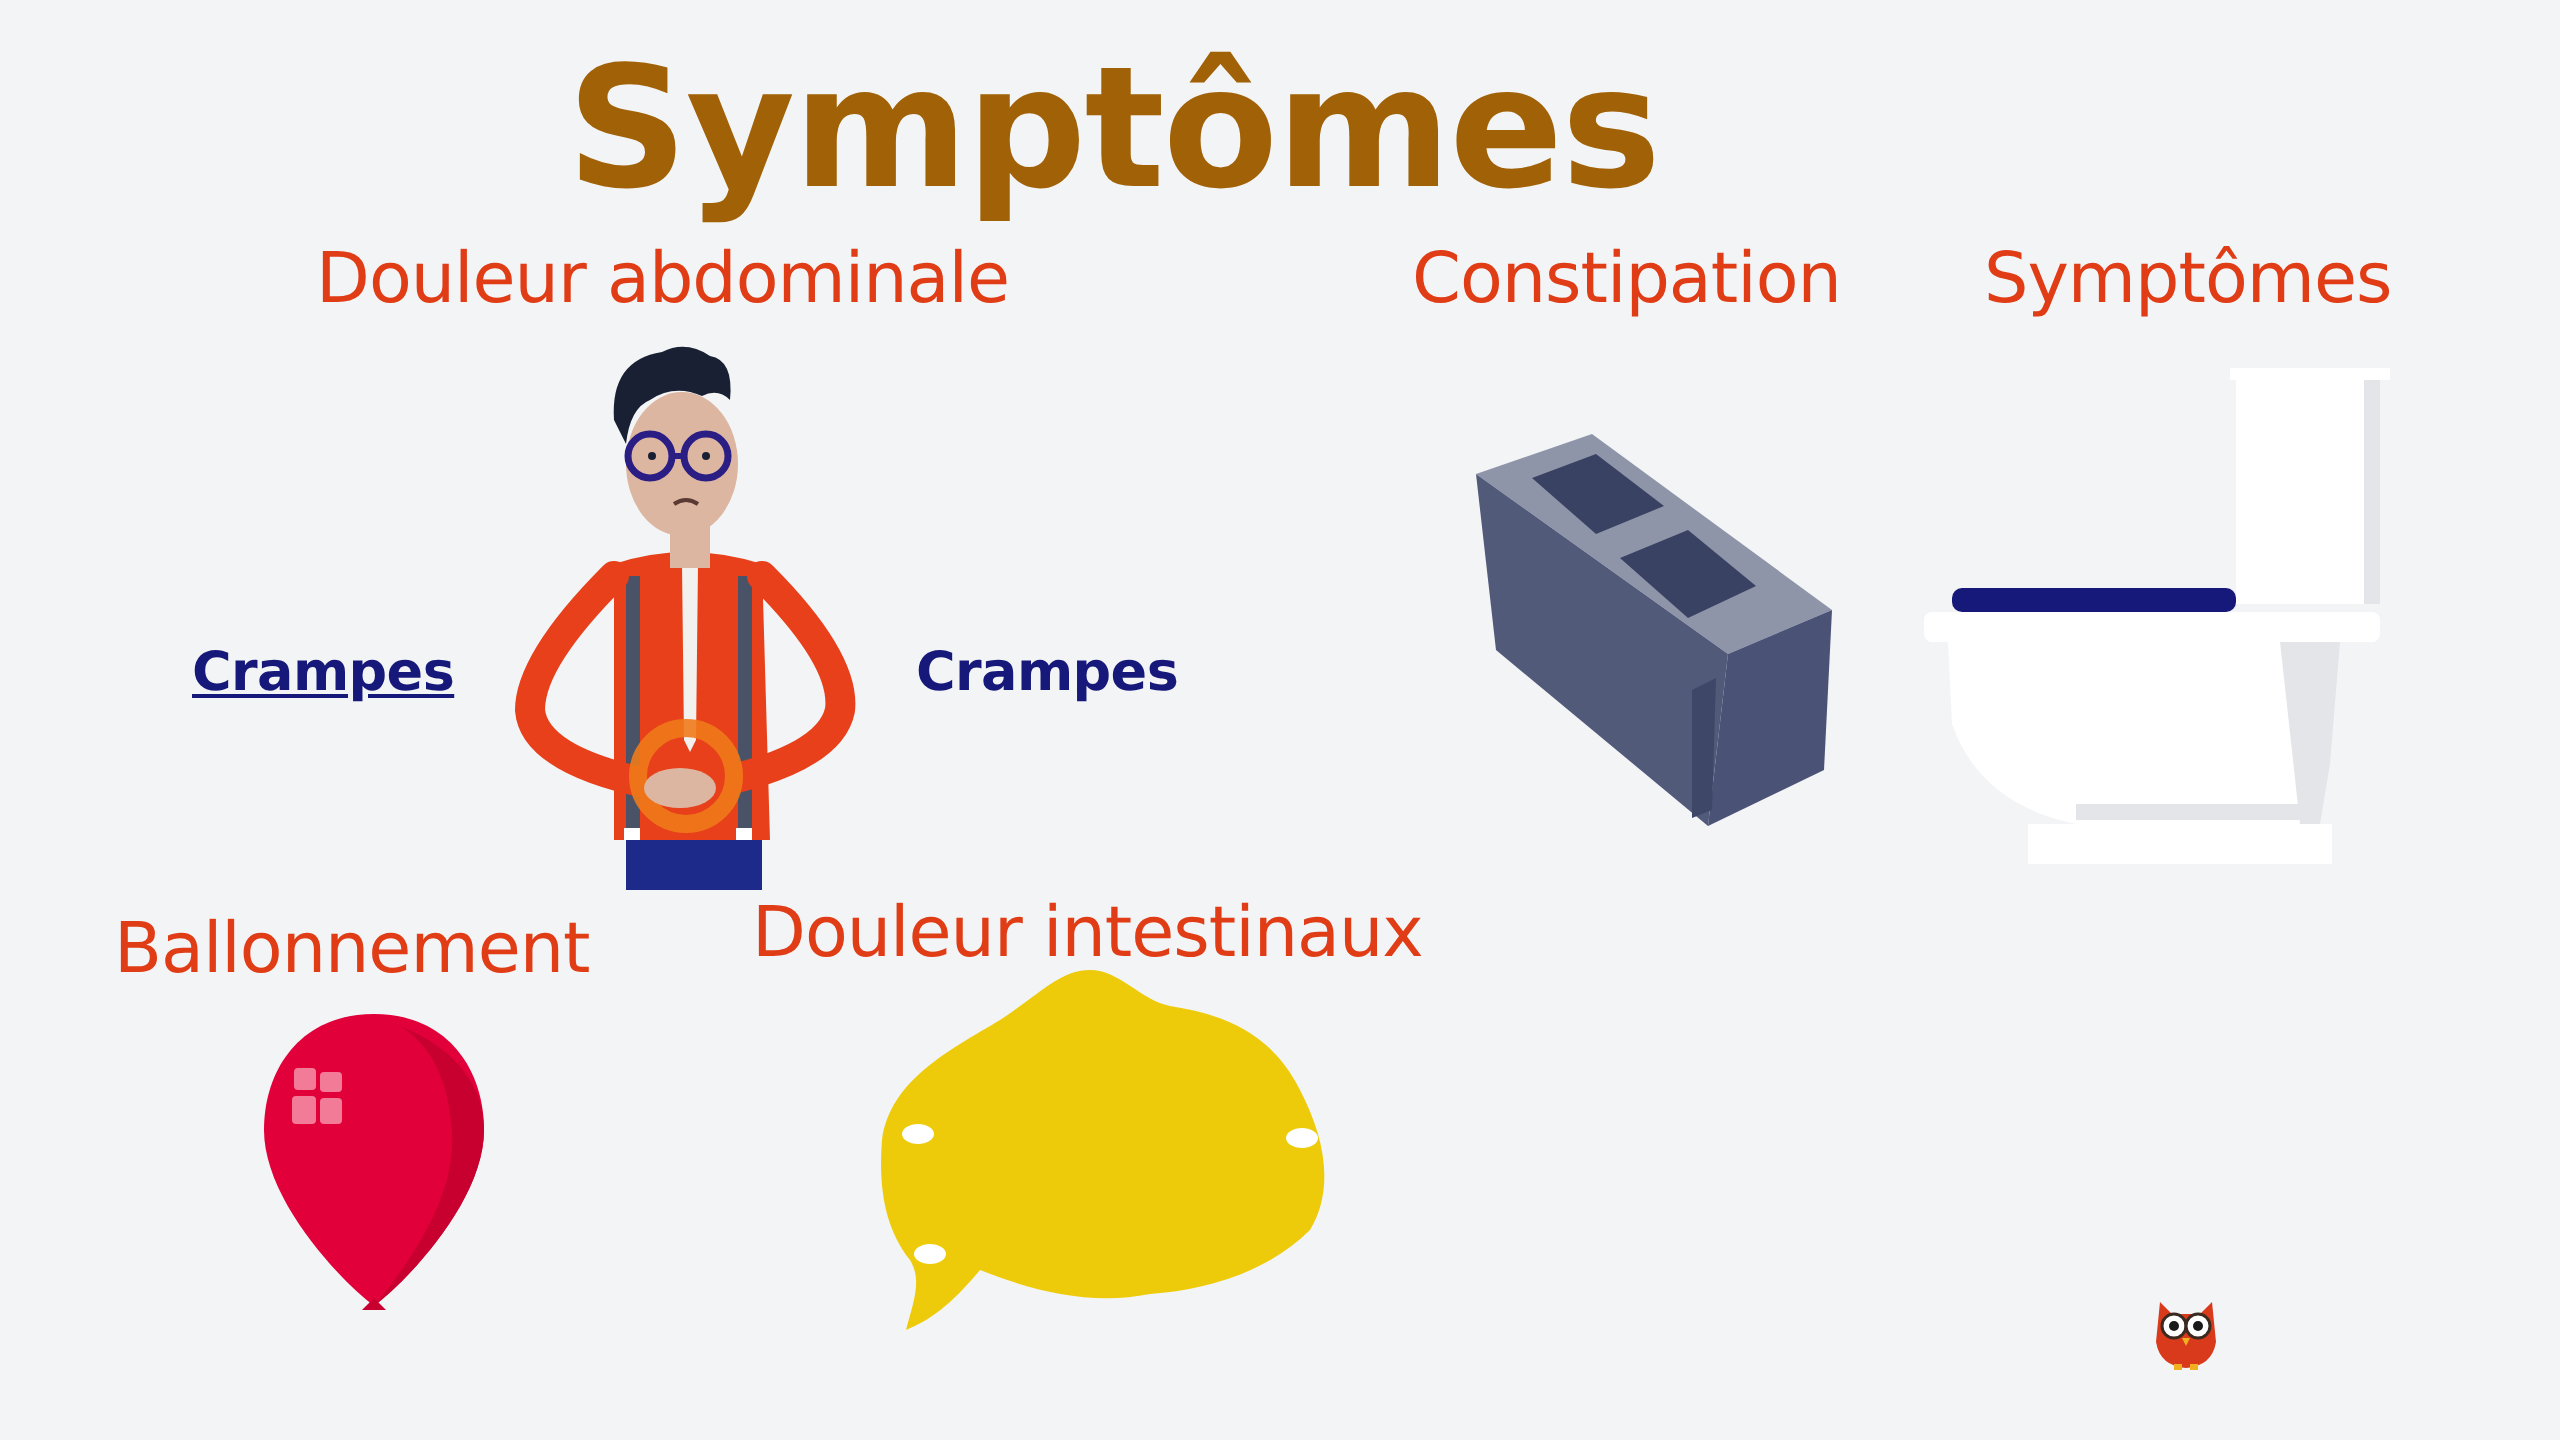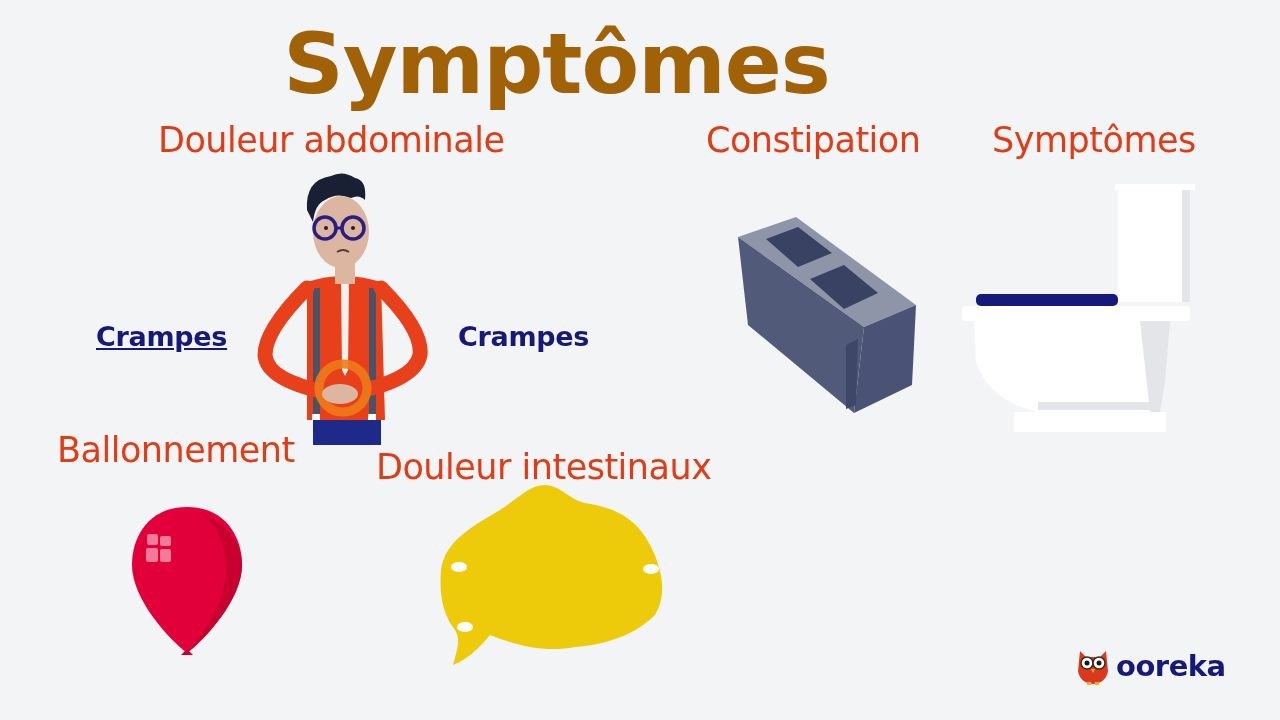--- a/index.html
+++ b/index.html
@@ -30,21 +30,21 @@
   }
 </style>
 </head>
 <body>
 
 <div class="abs title">Symptômes</div>
 
 <div class="abs label-red" style="left:158px; top:118px;">Douleur abdominale</div>
 <div class="abs label-red" style="left:706px; top:118px;">Constipation</div>
 <div class="abs label-red" style="left:992px; top:118px;">Symptômes</div>
-<div class="abs label-red" style="left:57px; top:428px;">Ballonnement</div>
+<div class="abs label-red" style="left:57px; top:453px;">Ballonnement</div>
 <div class="abs label-red" style="left:376px; top:445px;">Douleur intestinaux</div>
 
 <div class="abs label-blue" style="left:96px; top:320px;text-decoration:underline;">Crampes</div>
 <div class="abs label-blue" style="left:458px; top:320px;">Crampes</div>
 
 <div class="abs" style="left:255px; top:170px;">
   <svg width="175" height="275" viewBox="0 0 175 275">
 
     <rect x="58" y="240" width="68" height="35" fill="#1d2a8a"></rect>
 
@@ -143,14 +143,13 @@
       <path d="M4 4 L10 10 L24 10 L30 4 L32 24 Q30 36 17 37 Q4 36 2 24 Z" fill="#d93a1c"></path>
       <circle cx="11" cy="16" r="6" fill="#ffffff" stroke="#3a2a20" stroke-width="1.5"></circle>
       <circle cx="23" cy="16" r="6" fill="#ffffff" stroke="#3a2a20" stroke-width="1.5"></circle>
       <circle cx="11" cy="16" r="2.5" fill="#1a1a1a"></circle>
       <circle cx="23" cy="16" r="2.5" fill="#1a1a1a"></circle>
       <polygon points="15,22 19,22 17,26" fill="#f0b020"></polygon>
       <rect x="11" y="35" width="4" height="3" fill="#f0b020"></rect>
       <rect x="19" y="35" width="4" height="3" fill="#f0b020"></rect>
     </svg>
   </span>
-  <span class="logo-text">ooreka</span>
 </div>
 
 </body></html>

